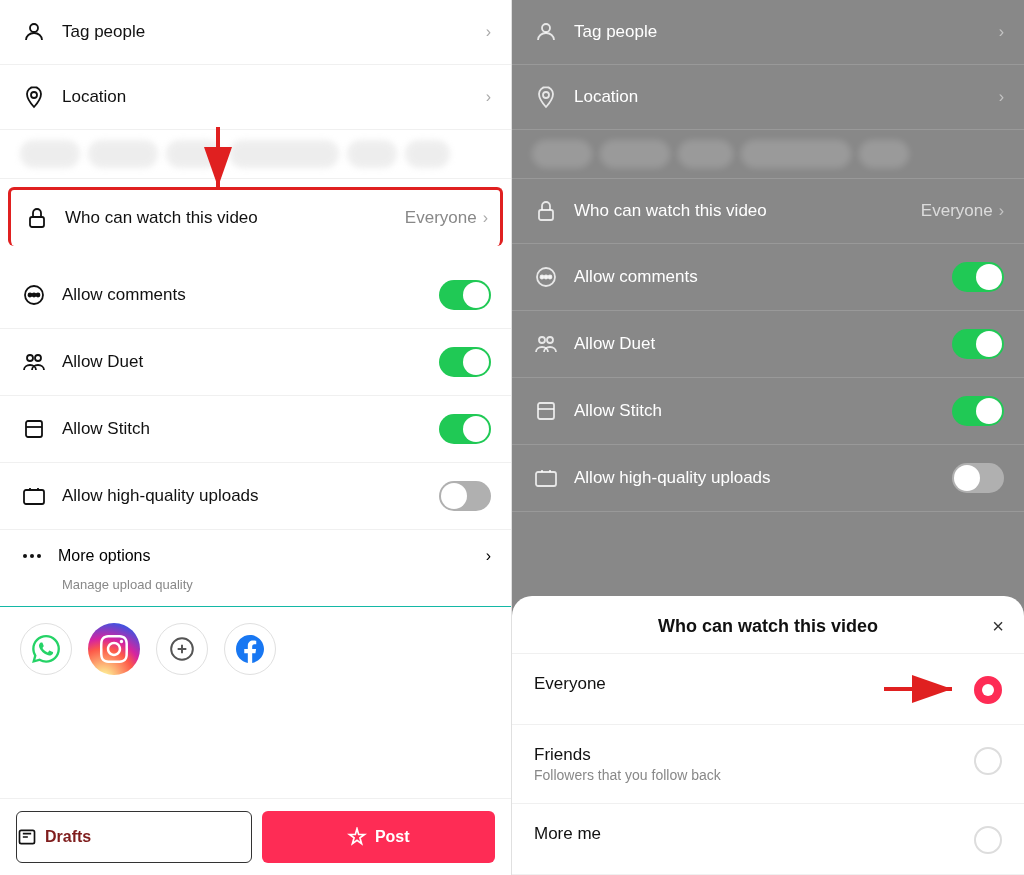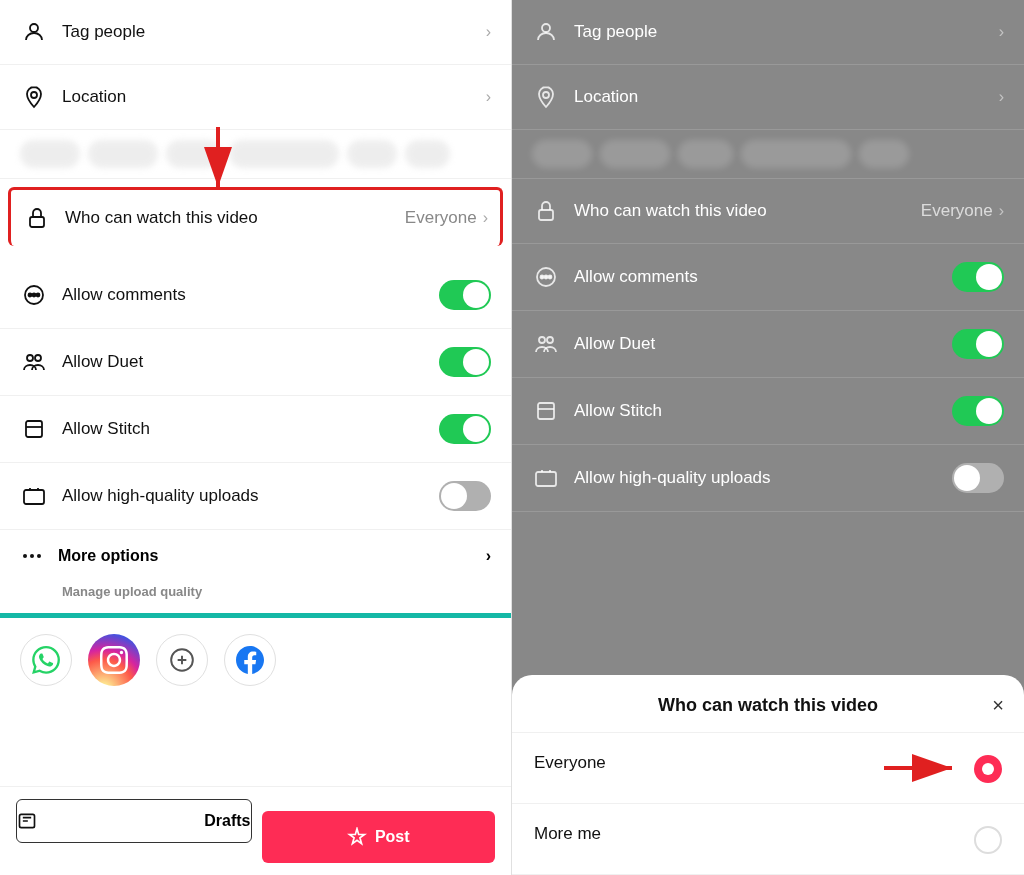--- a/index.html
+++ b/index.html
@@ -157,47 +157,46 @@
       left: 0;
       right: 0;
       display: flex;
       gap: 0;
       padding: 12px 16px;
       background: #fff;
       border-top: 1px solid #f0f0f0;
     }
     .drafts-btn {
       flex: 1;
-      height: 44px;
+      height: 52px;
       border: 1.5px solid #333;
       border-radius: 6px;
       background: #fff;
       font-size: 16px;
       font-weight: 600;
-      color: #000000;
-      display: flex;
-      align-items: center;
-      justify-content: space-between;
+      color: #7f1d1d;
+      display: flex;
+      align-items: center;
+      justify-content: flex-start;
       gap: 8px;
       margin-right: 10px;
     }
     .post-btn {
       flex: 1;
       height: 52px;
       border: none;
       border-radius: 6px;
       background: #fe2c55;
       font-size: 16px;
       font-weight: 700;
       color: #fff;
       display: flex;
       align-items: center;
       justify-content: center;
       gap: 8px;
-      margin-top: 12px;
     }
 
     
     .right-menu-row {
       display: flex;
       align-items: center;
       padding: 18px 20px;
       border-bottom: 1px solid rgba(255,255,255,0.15);
       position: relative;
     }
@@ -313,32 +312,31 @@
       background: white;
     }
 
     
     svg { display: block; }
 
     .more-options-row {
       display: flex;
       flex-direction: column;
       padding: 14px 20px;
-      border-bottom: 5px solid #14b8a6;
-      font-weight: bold;
+      border-bottom: 1px solid #14b8a6;
     }
     .more-options-main {
       display: flex;
       align-items: center;
     }
     .more-options-sub {
       font-size: 13px;
       color: #888;
       margin-left: 42px;
-      margin-top: 16px;
+      margin-top: 9px;
     }
   </style>
 </head>
 <body>
 
 <div class="left-panel">
 
   <div class="menu-row">
     <div class="icon">
       <svg width="24" height="24" viewBox="0 0 24 24" fill="none" stroke="#111" stroke-width="1.8">
@@ -616,20 +614,27 @@
             <marker id="arrowRight" markerWidth="10" markerHeight="7" refX="10" refY="3.5" orient="auto">
               <polygon points="0 0, 10 3.5, 0 7" fill="#e02020"></polygon>
             </marker>
           </defs>
           <line x1="0" y1="15" x2="68" y2="15" stroke="#e02020" stroke-width="4" marker-end="url(#arrowRight)"></line>
         </svg>
       </div>
       <div class="radio-btn selected"></div>
     </div>
 
+    <div class="sheet-option">
+      <div class="sheet-option-text">
+        <div class="sheet-option-title">Friends</div>
+        <div class="sheet-option-sub">Followers that you follow back</div>
+      </div>
+      <div class="radio-btn"></div>
+    </div>
 
     <div class="sheet-option">
       <div class="sheet-option-text">
         <div class="sheet-option-title">More me</div>
       </div>
       <div class="radio-btn"></div>
     </div>
   </div>
 
 </div>

